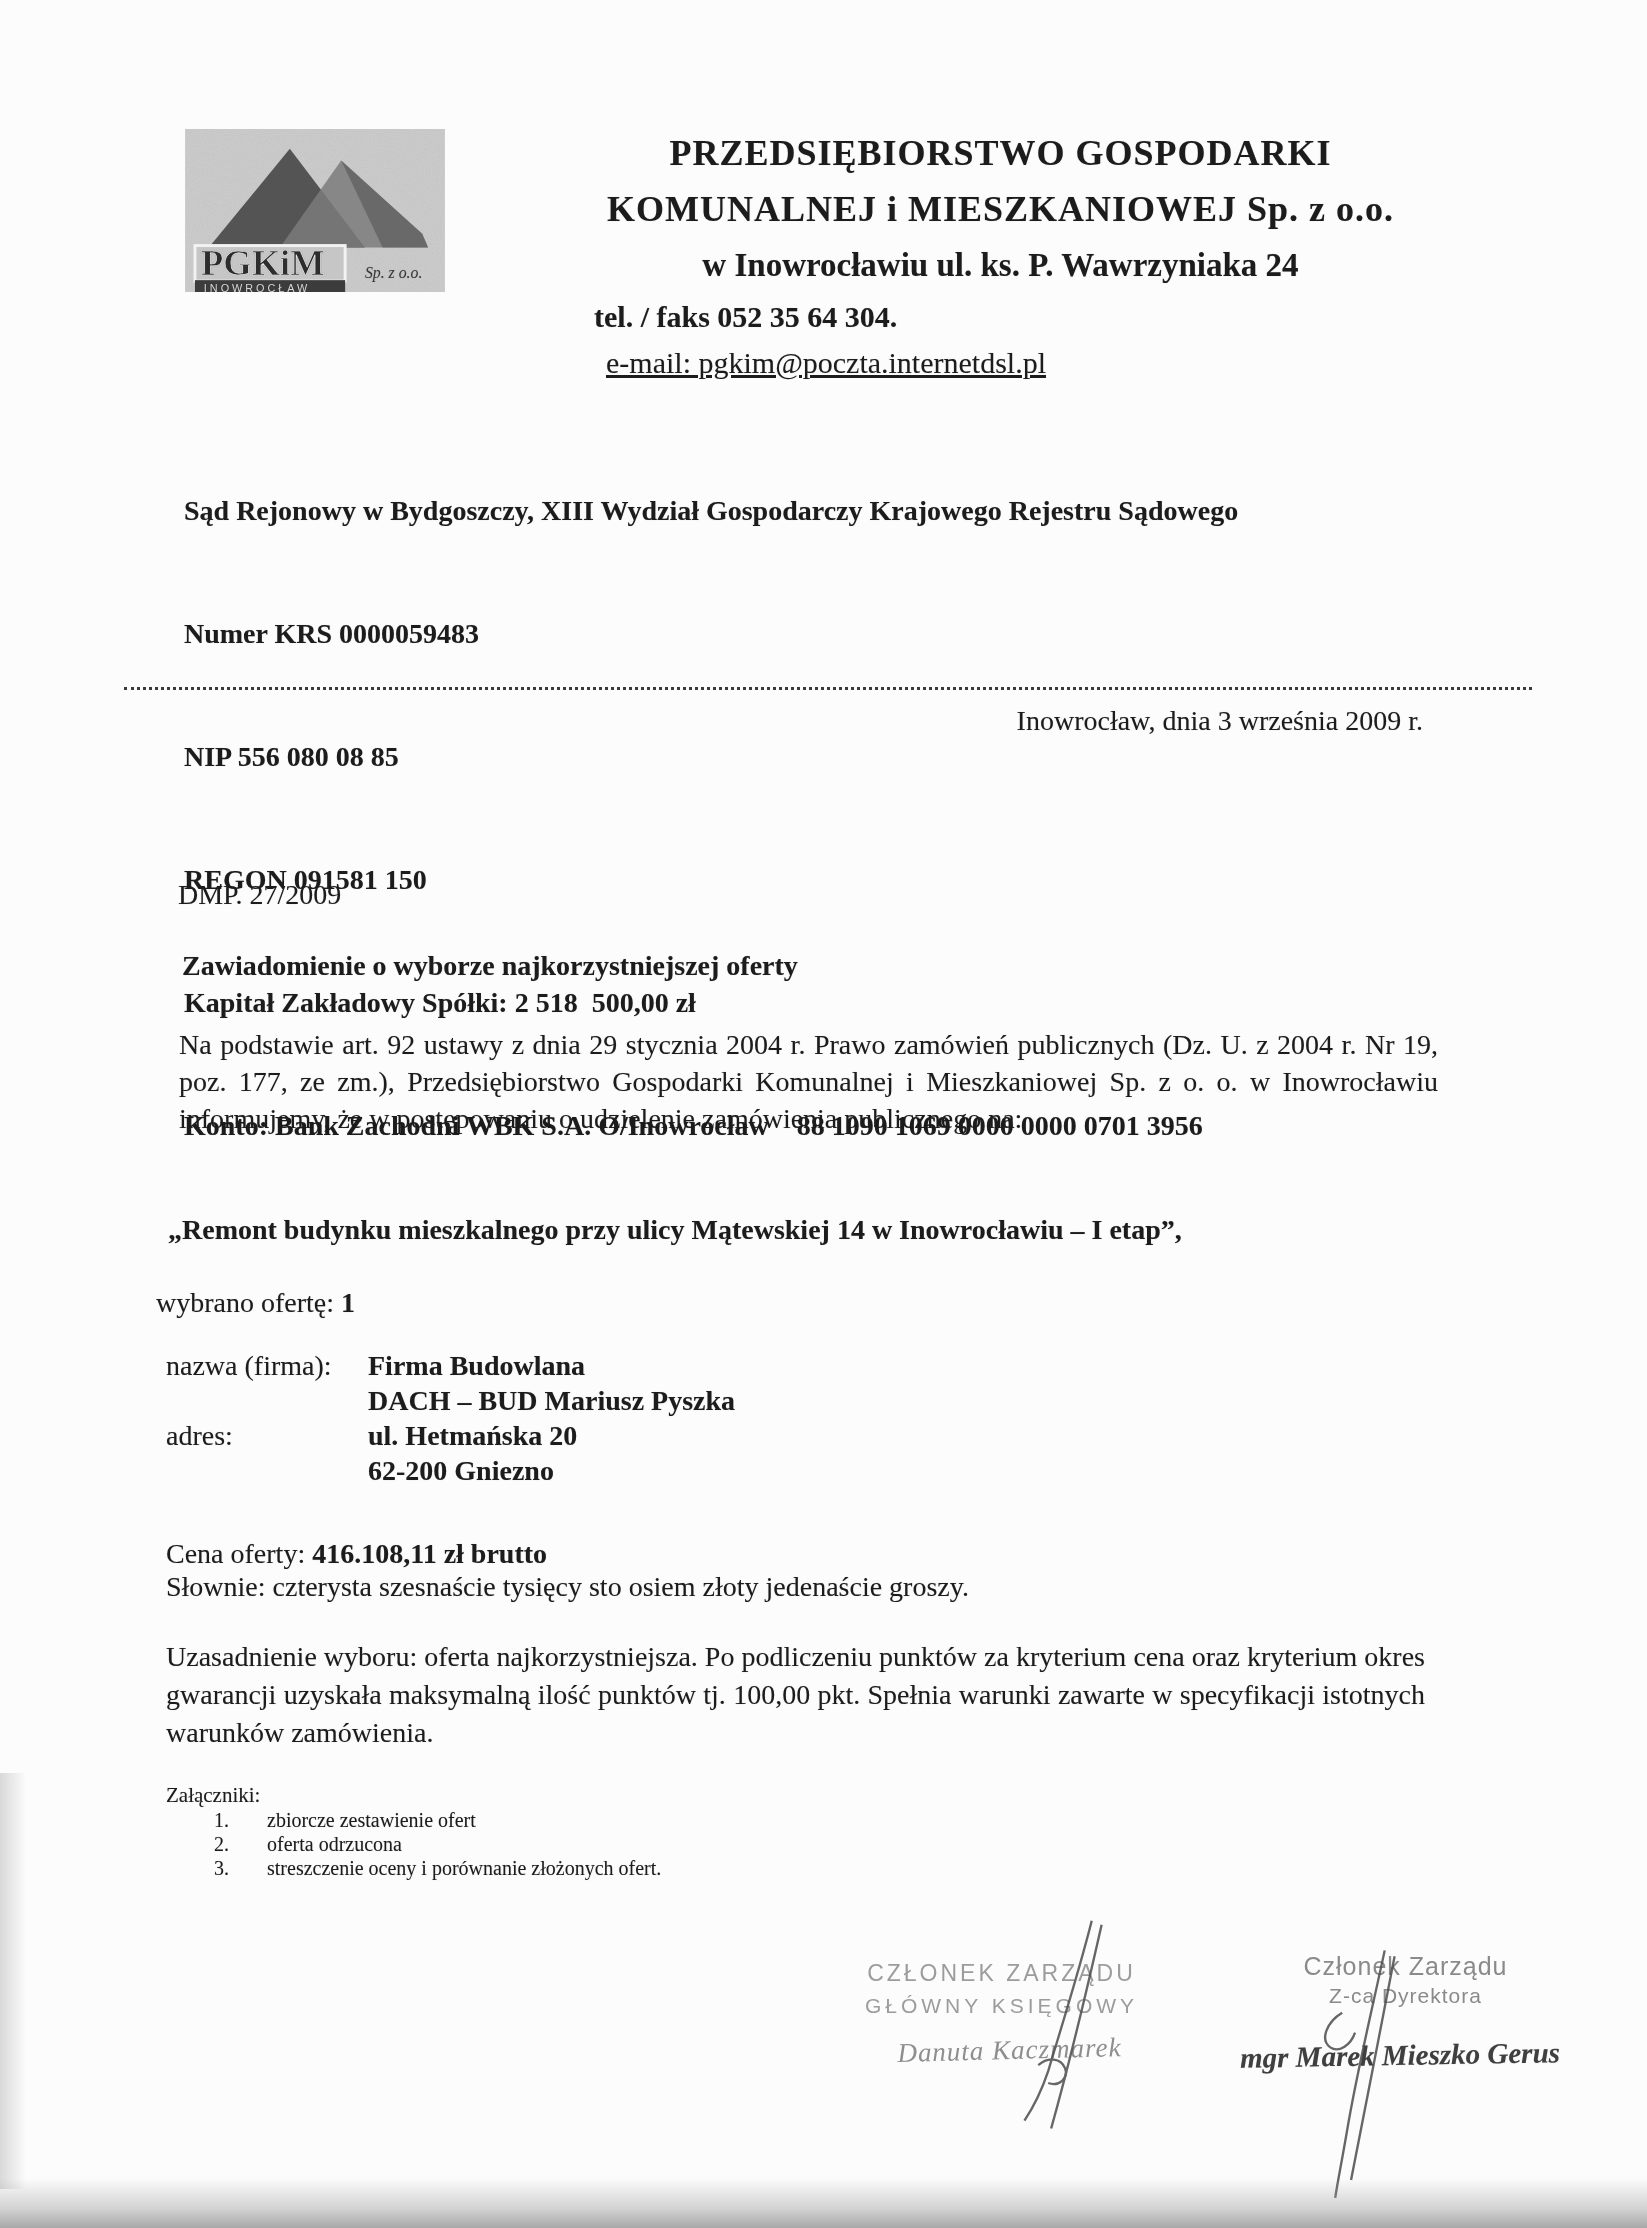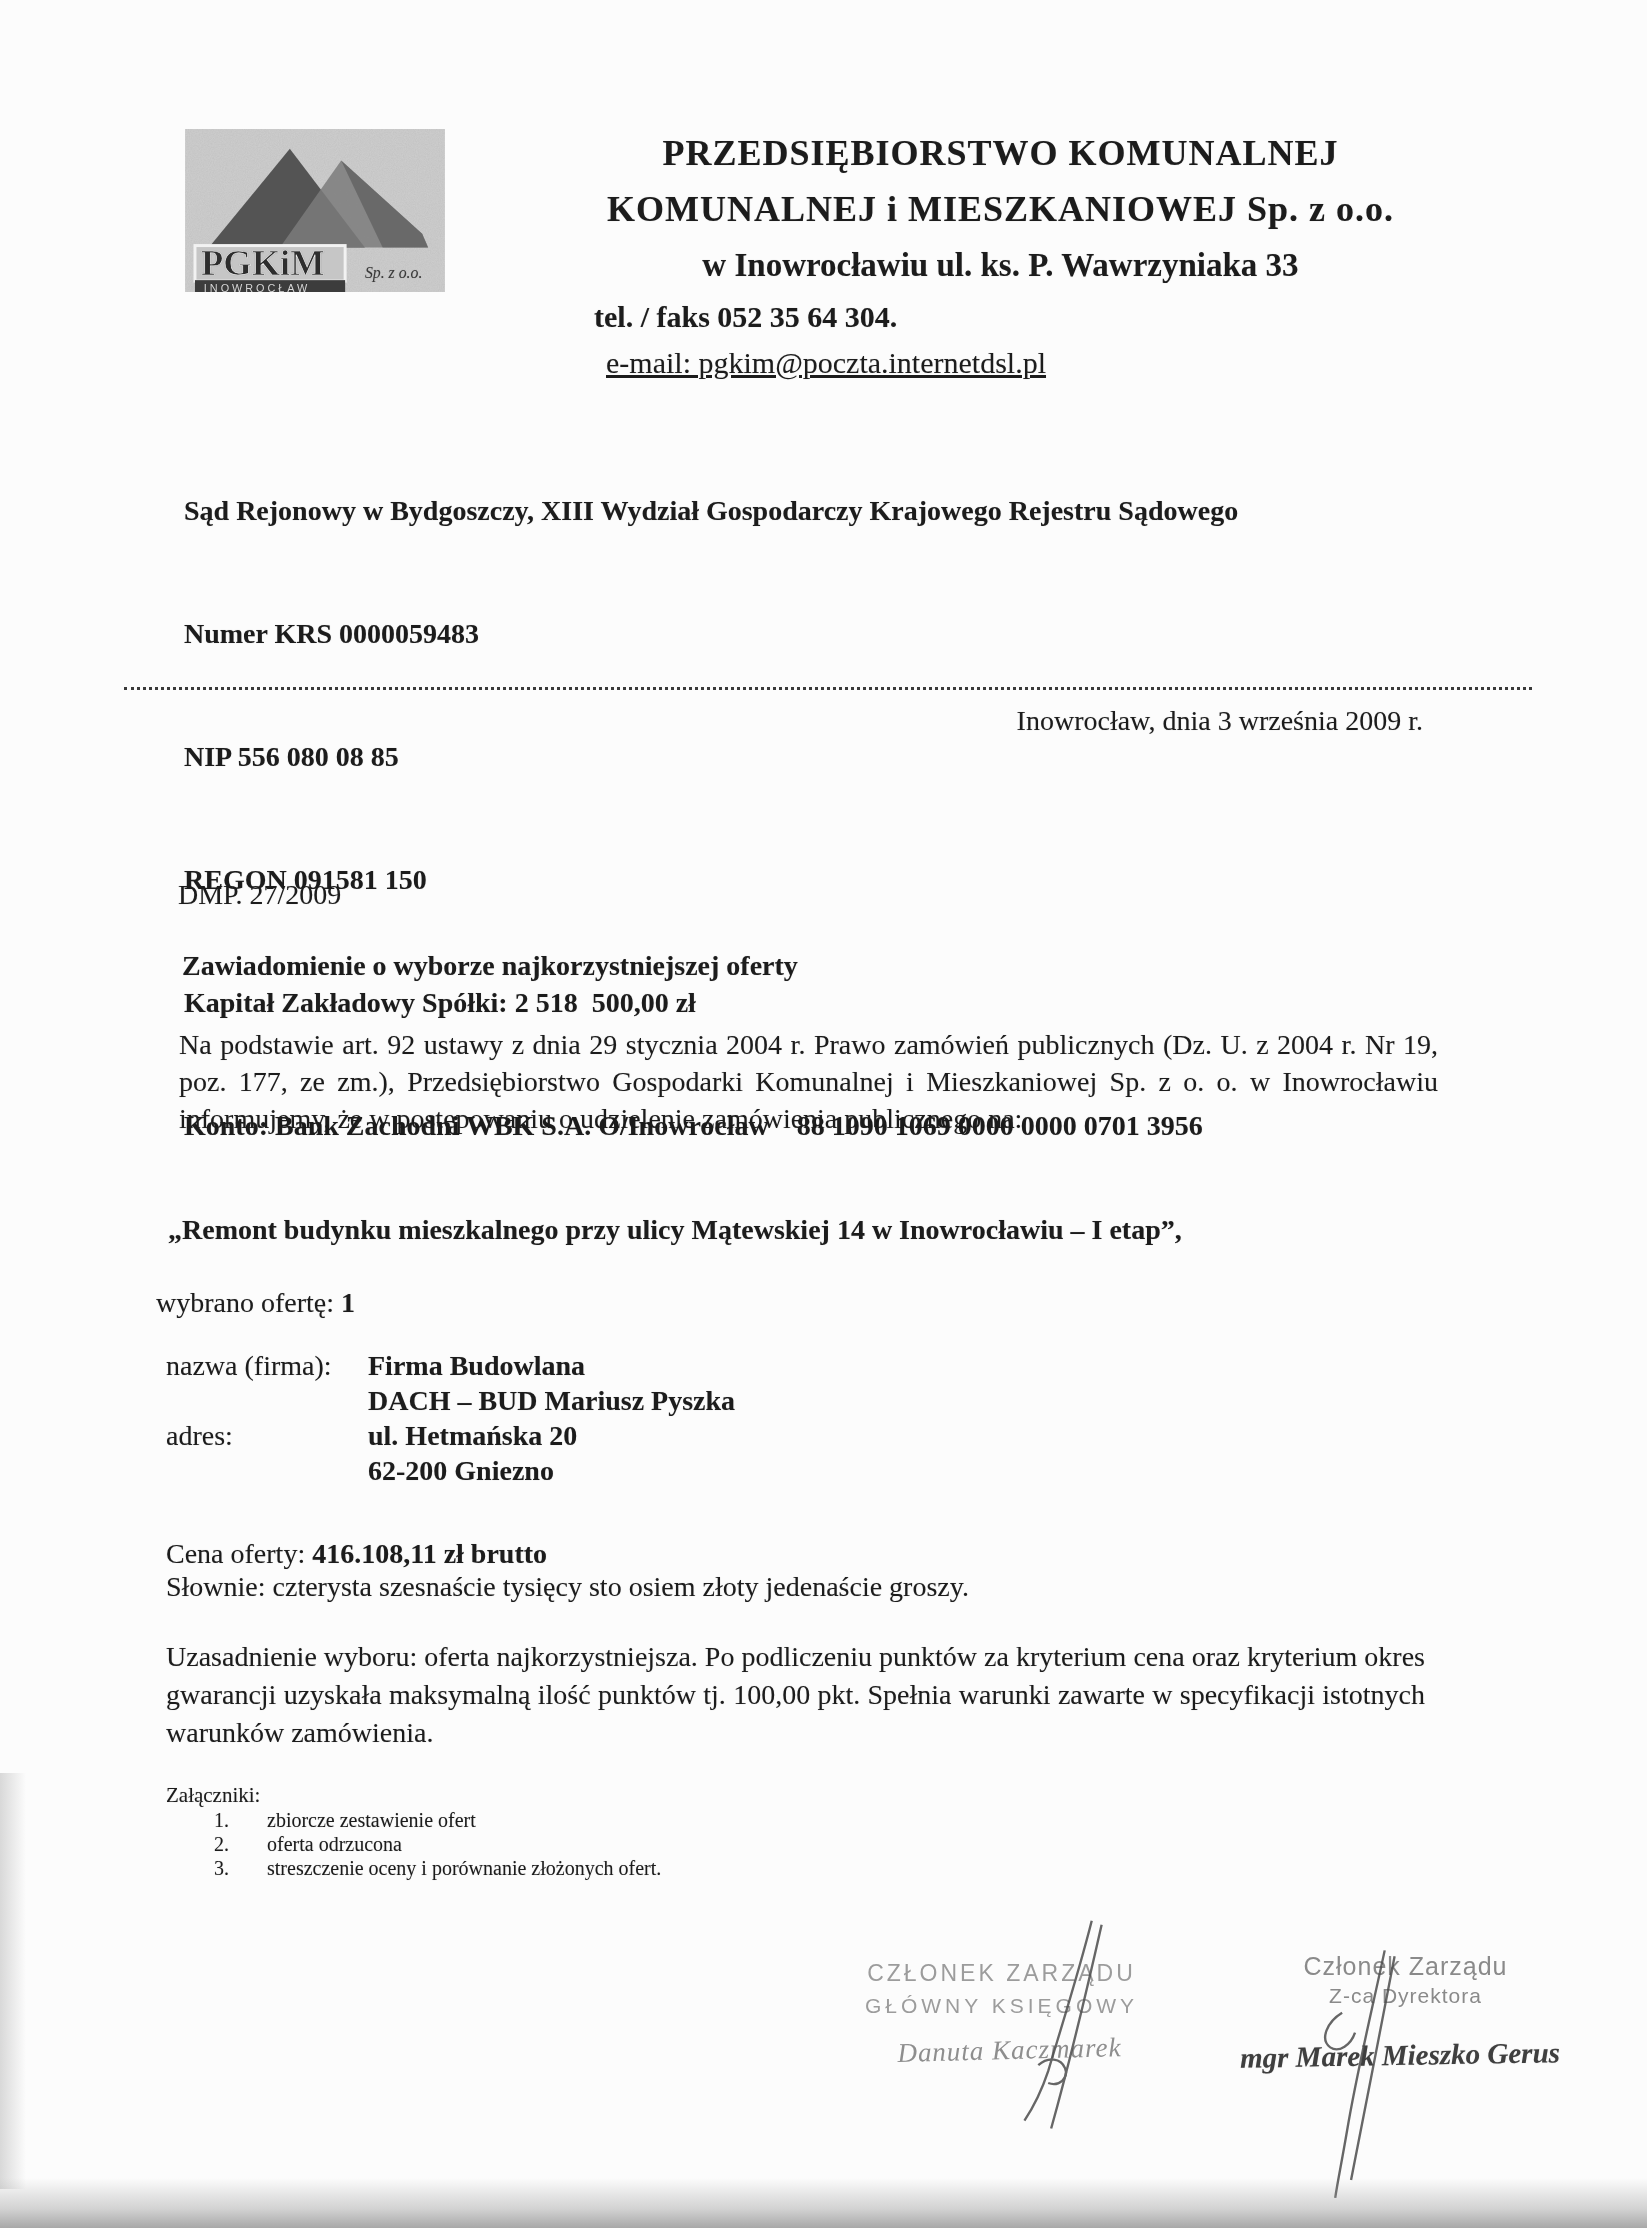--- a/index.html
+++ b/index.html
@@ -84,23 +84,23 @@
       <polygon points="158,32 240,106 246,120 200,120" fill="#5d5d5d" opacity="0.7"></polygon>
       <rect x="10" y="118" width="152" height="36" fill="#c6c6c6" stroke="#f2f2f2" stroke-width="3"></rect>
       <text x="16" y="148" font-family="Liberation Serif, DejaVu Serif, serif" font-weight="bold" font-size="37" fill="#2e2e2e" stroke="#efefef" stroke-width="0.7">PGKiM</text>
       <text x="182" y="151" font-family="Liberation Serif, DejaVu Serif, serif" font-style="italic" font-size="16" fill="#3a3a3a">Sp. z o.o.</text>
       <rect x="10" y="153" width="152" height="16" fill="#3c3c3c"></rect>
       <text x="19" y="165.5" font-family="Liberation Sans, DejaVu Sans, sans-serif" font-size="11" letter-spacing="3" fill="#d8d8d8">INOWROCŁAW</text>
     </svg>
   </div>
 
   <div class="header-block">
-    <div class="hl1">PRZEDSIĘBIORSTWO KOMUNALNEJ</div>
+    <div class="hl1">PRZEDSIĘBIORSTWO GOSPODARKI</div>
     <div class="hl2">KOMUNALNEJ i MIESZKANIOWEJ Sp. z o.o.</div>
-    <div class="hl3">w Inowrocławiu ul. ks. P. Wawrzyniaka 33</div>
+    <div class="hl3">w Inowrocławiu ul. ks. P. Wawrzyniaka 24</div>
     <div class="hl4">tel. / faks 052 35 64 304.</div>
     <div class="hl5"><span>e-mail: pgkim@poczta.internetdsl.pl</span></div>
   </div>
 
   <div class="registry">
     <div>Sąd Rejonowy w Bydgoszczy, XIII Wydział Gospodarczy Krajowego Rejestru Sądowego</div>
     <div>Numer KRS 0000059483</div>
     <div>NIP 556 080 08 85</div>
     <div>REGON 091581 150</div>
     <div>Kapitał Zakładowy Spółki: 2 518  500,00 zł</div>

